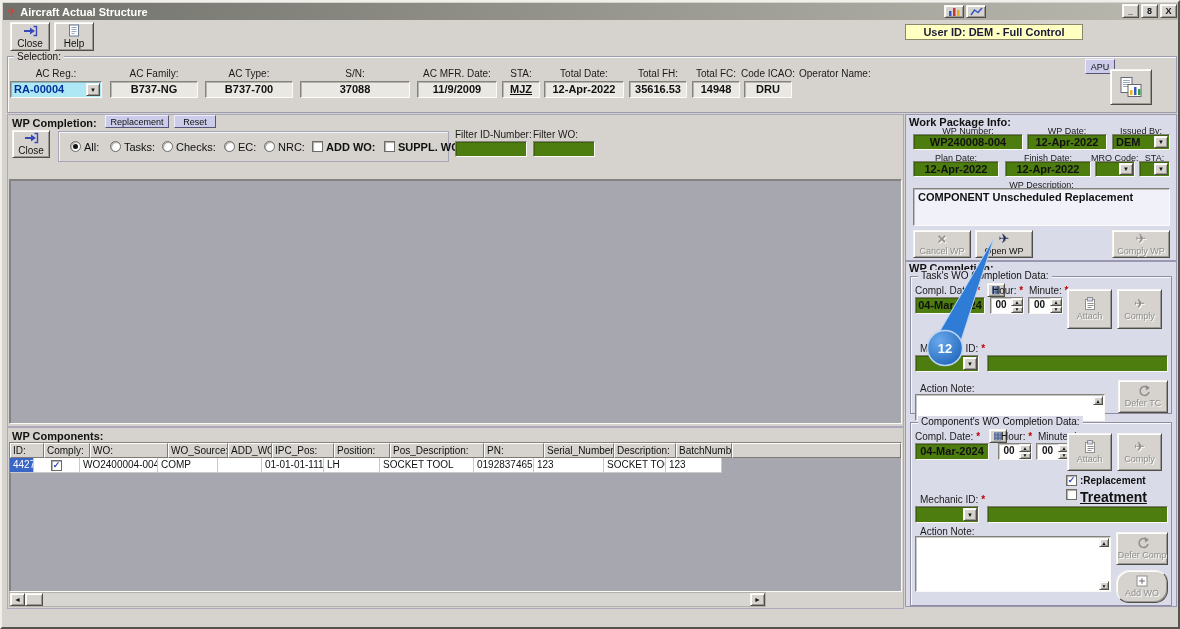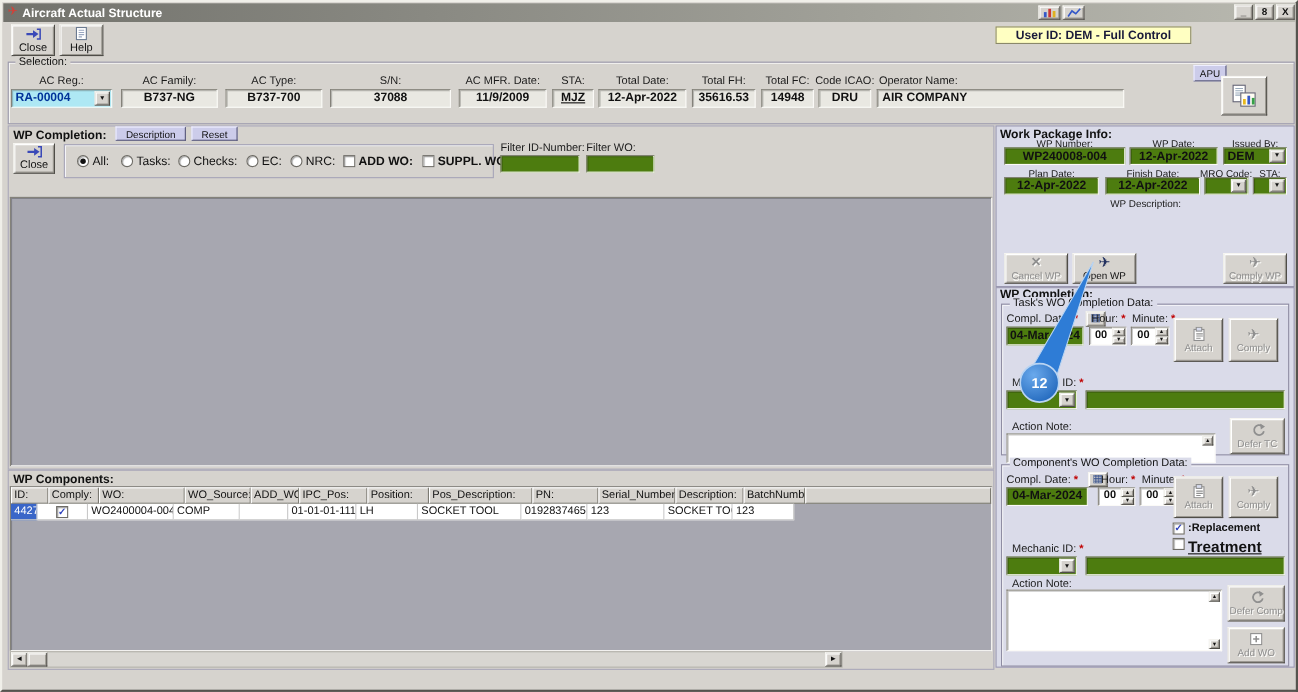--- a/index.html
+++ b/index.html
@@ -165,37 +165,36 @@
   <div class="lbl10 abs" style="left:627px;top:66px;width:58px;text-align:center;">Total FH:</div>
   <div class="val graybox sunken abs" style="left:627px;top:79px;width:58px;height:17px;">35616.53</div>
 
   <div class="lbl10 abs" style="left:690px;top:66px;width:48px;text-align:center;">Total FC:</div>
   <div class="val graybox sunken abs" style="left:690px;top:79px;width:48px;height:17px;">14948</div>
 
   <div class="lbl10 abs" style="left:736px;top:66px;width:60px;text-align:center;">Code ICAO:</div>
   <div class="val graybox sunken abs" style="left:742px;top:79px;width:48px;height:17px;">DRU</div>
 
   <div class="lbl10 abs" style="left:797px;top:66px;width:120px;">Operator Name:</div>
-  <div class="val graybox sunken abs" style="left:795px;top:79px;width:225px;height:17px;text-align:left;padding-left:4px;">AIR COMPANY</div>
 
   <button class="smallbtn abs" style="left:1083px;top:57px;width:30px;height:15px;">APU</button>
   <button class="btn3d abs" style="left:1108px;top:67px;width:42px;height:36px;display:flex;align-items:center;justify-content:center;">
     <svg width="24" height="22" viewBox="0 0 24 22">
       <rect x="2" y="1.5" width="11" height="15" fill="#fff" stroke="#667"></rect>
       <path d="M4 4.5h7M4 6.5h7M4 8.5h7M4 10.5h5" stroke="#9ab" stroke-width="1"></path>
       <rect x="9" y="8.5" width="13" height="12" fill="#fffdf2" stroke="#667"></rect>
       <rect x="11" y="14" width="2.5" height="5" fill="#e8b81e"></rect>
       <rect x="15" y="11" width="2.5" height="8" fill="#3558c8"></rect>
       <rect x="19" y="13" width="2.5" height="6" fill="#35a048"></rect>
     </svg>
   </button>
 
   <div class="abs" style="left:5px;top:112px;width:897px;height:313px;border:1px solid #aaa8ba;"></div>
   <div class="title11 abs" style="left:10px;top:115px;">WP Completion:</div>
-  <button class="smallbtn abs" style="left:103px;top:113px;width:64px;height:13px;">Description</button>
+  <button class="smallbtn abs" style="left:103px;top:113px;width:64px;height:13px;">Replacement</button>
   <button class="smallbtn abs" style="left:172px;top:113px;width:42px;height:13px;">Reset</button>
 
   <button class="icbtn btn3d abs" style="left:10px;top:128px;width:38px;height:28px;">
     <span>
       <svg width="15" height="12" viewBox="0 0 15 12">
           <path d="M10.5 1.5 h3 v9 h-3" fill="none" stroke="#3a49b8" stroke-width="1.4"></path>
           <path d="M1 6 h7" stroke="#3a49b8" stroke-width="2"></path>
           <polygon points="7,2.5 12,6 7,9.5" fill="#3a49b8"></polygon>
         </svg>
     </span>
@@ -301,20 +300,21 @@
     <span class="cval"></span>
     <button class="carr btn3d">▼</button>
   </div>
   <div class="lbl9 abs" style="left:1137px;top:151px;width:31px;">STA:</div>
   <div class="combo sunken white abs" style="left:1137px;top:159px;width:31px;height:16px;">
     <span class="cval"></span>
     <button class="carr btn3d">▼</button>
   </div>
 
   <div class="lbl9 abs" style="left:911px;top:178px;width:257px;">WP Description:</div>
+  <div class="sunken lavbox abs bold" style="left:911px;top:186px;width:257px;height:38px;font-size:11px;padding:2px 4px;line-height:1.25;">COMPONENT Unscheduled Replacement</div>
 
   <button class="icbtn btn3d abs disabled" style="left:911px;top:228px;width:58px;height:28px;">
     <span class="xmark">×</span>
     <span style="font-size:9px;">Cancel WP</span>
   </button>
   <button class="icbtn btn3d abs" style="left:973px;top:228px;width:58px;height:28px;">
     <span class="plane" style="color:#23315f;">✈</span>
     <span style="font-size:9px;">Open WP</span>
   </button>
   <button class="icbtn btn3d abs disabled" style="left:1110px;top:228px;width:58px;height:28px;">
@@ -443,21 +443,21 @@
   <button class="tiny-arr btn3d" style="left:1097px;top:536px;">▲</button>
   <button class="tiny-arr btn3d" style="left:1097px;top:579px;">▼</button>
 
   <button class="icbtn btn3d abs disabled" style="left:1114px;top:530px;width:52px;height:33px;">
     <svg width="13" height="12" viewBox="0 0 13 12">
         <path d="M10.5 2.5 A4.5 4.5 0 1 0 12 7" fill="none" stroke="currentColor" stroke-width="1.6"></path>
         <polygon points="8.5,0 13,2.8 9.2,5.4" fill="currentColor"></polygon>
       </svg>
     <span style="font-size:9px;">Defer Comp</span>
   </button>
-  <button class="icbtn btn3d abs disabled" style="left:1114px;top:568px;width:52px;height:33px;">
+  <button class="icbtn btn3d abs disabled" style="left:1114px;top:568px;width:52px;height:33px;border-radius:13px;">
     <svg width="12" height="12" viewBox="0 0 12 12">
         <rect x="1" y="1" width="10" height="10" fill="#fff" stroke="currentColor"></rect>
         <path d="M6 3.2v5.6M3.2 6h5.6" stroke="currentColor" stroke-width="1.4"></path>
       </svg>
     <span style="font-size:9px;">Add WO</span>
   </button>
 
   <svg class="callout" style="left:895px;top:224px;" width="120" height="150" viewBox="0 0 120 150">
     <defs>
       <radialGradient id="ballgrad" cx="35%" cy="30%" r="80%">

